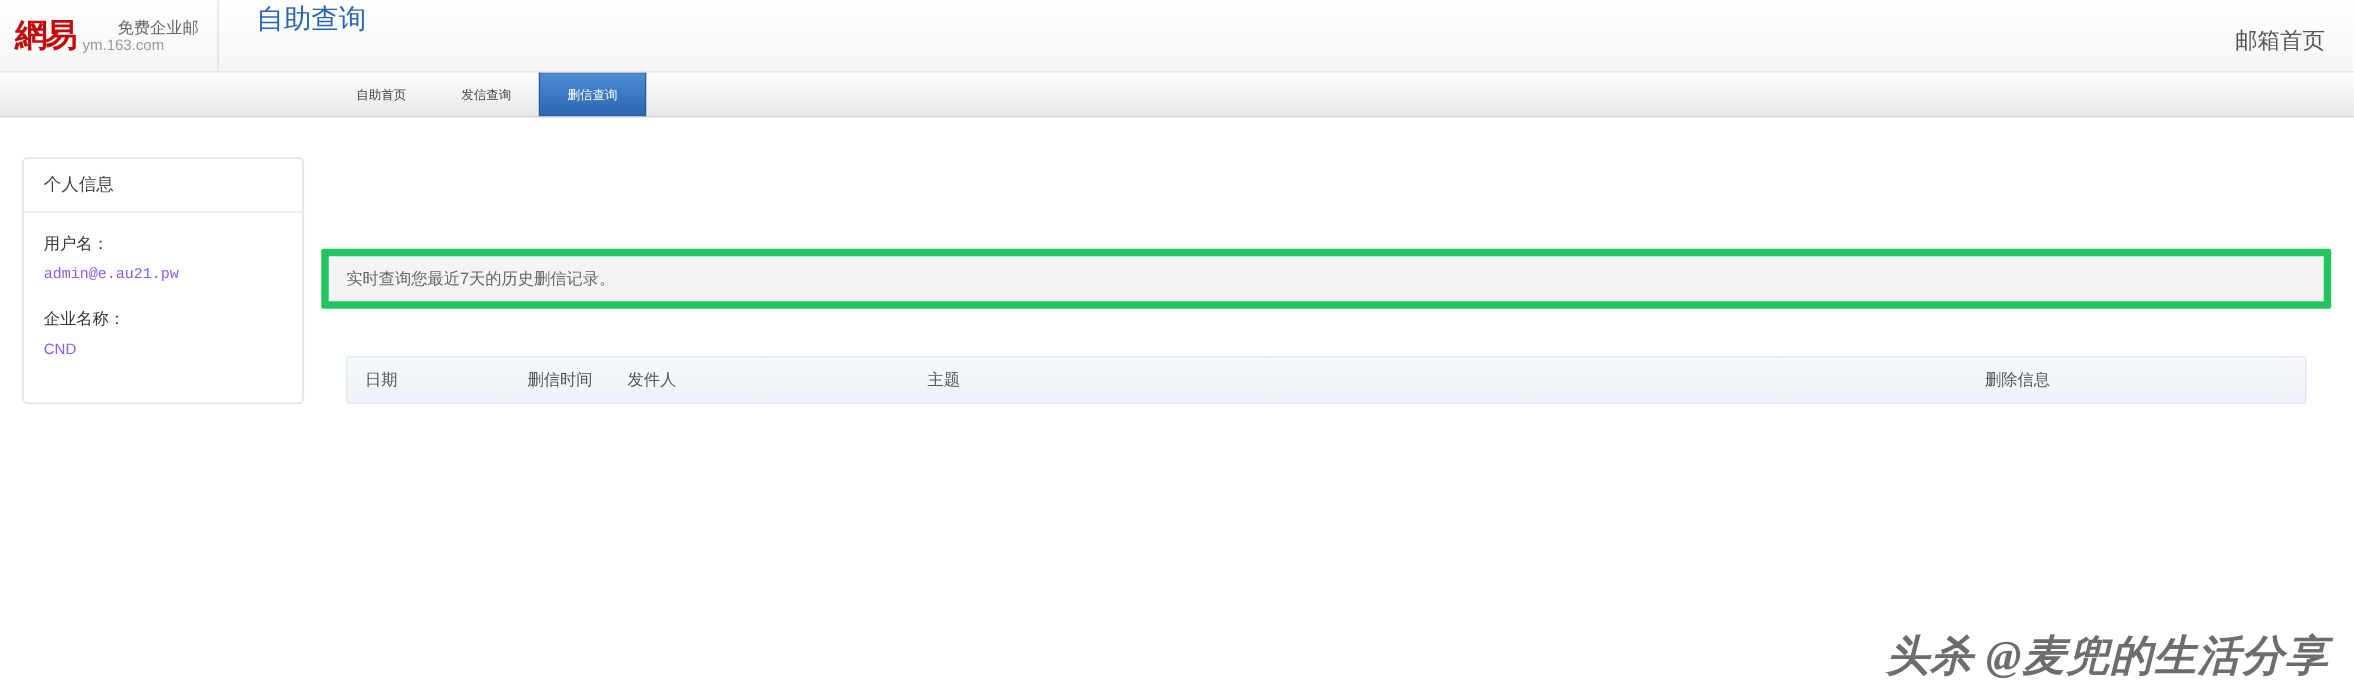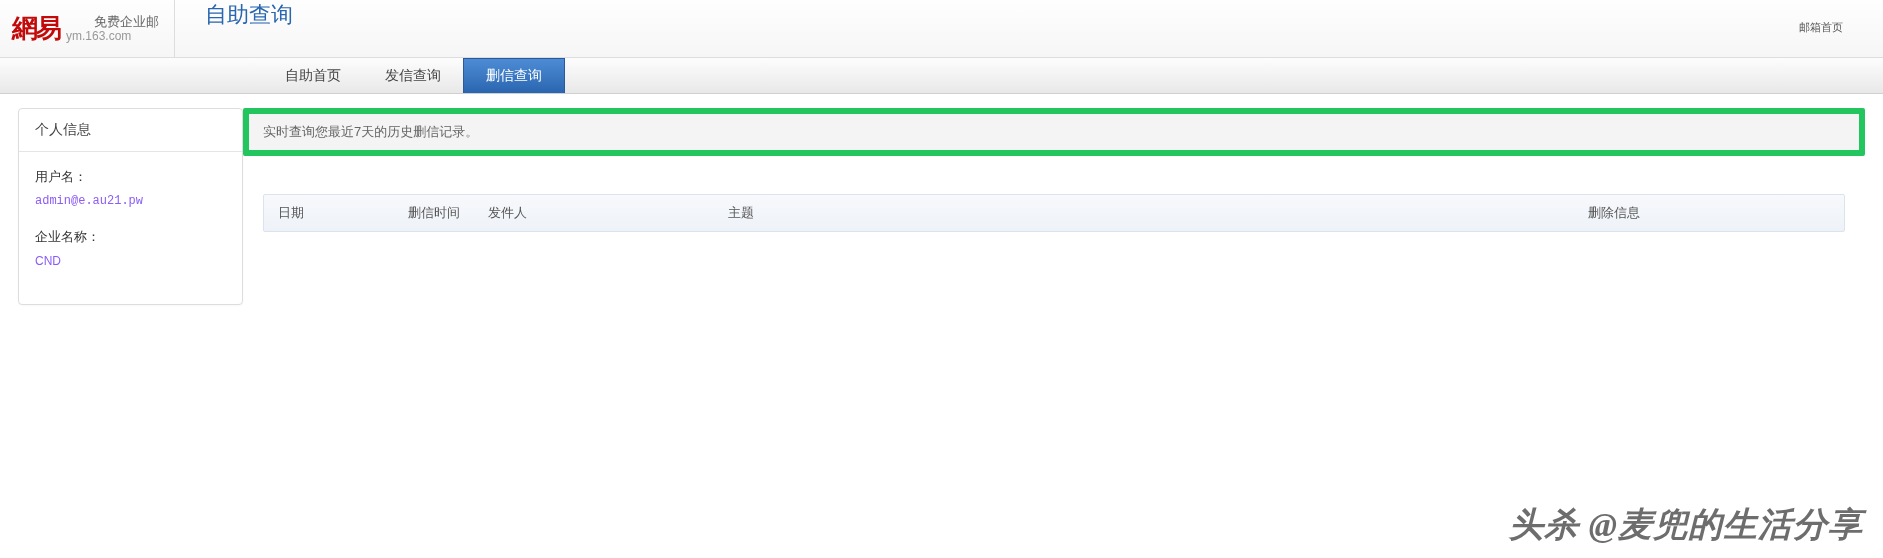--- a/index.html
+++ b/index.html
@@ -50,52 +50,54 @@
       color: #999;
     }
     .header-title {
       font-size: 22px;
       color: #2a66b0;
       margin-left: 30px;
       font-weight: normal;
     }
     .header-link {
       position: absolute;
-      right: 40px;
+      right: 23px;
       top: 20px;
-      font-size: 11px;
+      font-size: 18px;
       color: #555;
       text-decoration: none;
     }
     .tabbar {
       background: linear-gradient(#fdfdfd, #e8e8e8);
       border-bottom: 1px solid #d0d0d0;
       height: 36px;
       display: flex;
       align-items: stretch;
       padding-left: 263px;
     }
     .tab {
       padding: 0 22px;
       display: flex;
       align-items: center;
-      font-size: 14px;
+      font-size: 10px;
       color: #444;
       cursor: pointer;
     }
     .tab.active {
       background: linear-gradient(#4d8cd4, #2a66b0);
       color: #fff;
       border: 1px solid #2a5a99;
       border-bottom: none;
     }
     .content {
       display: flex;
       padding: 14px 18px;
-      align-items: flex-start;
+      gap: 14px;
+      align-items: flex-end;
+      margin-top: 18px;
     }
     .sidebar {
       width: 225px;
       border: 1px solid #ddd;
       border-radius: 4px;
       background: #fff;
       box-shadow: 0 1px 2px rgba(0,0,0,0.03);
     }
     .sidebar-title {
       padding: 12px 16px;

